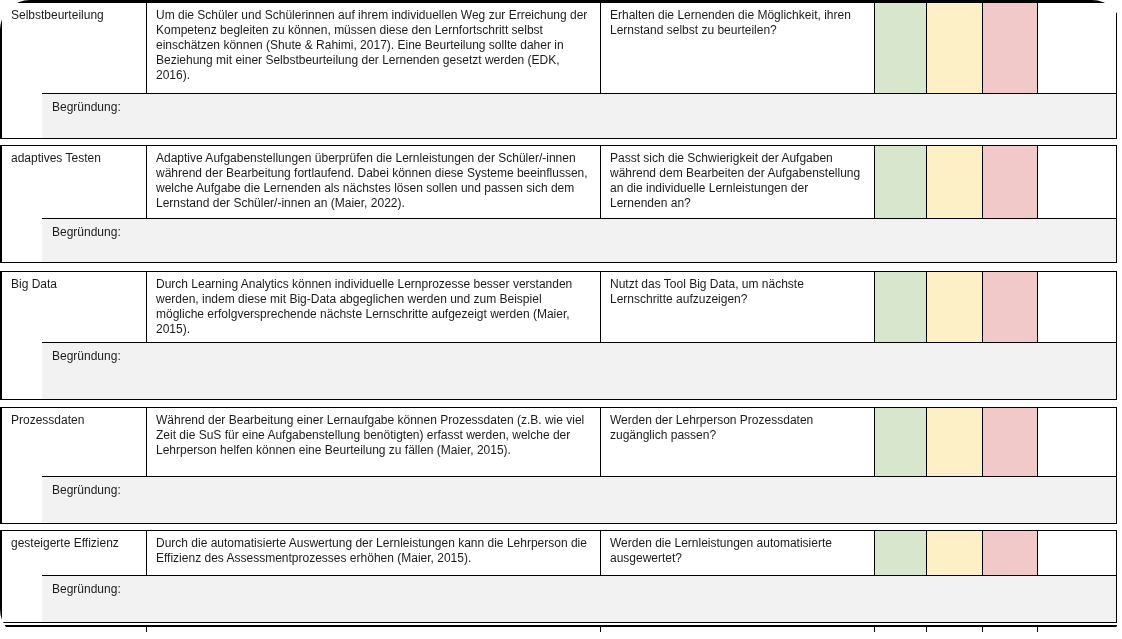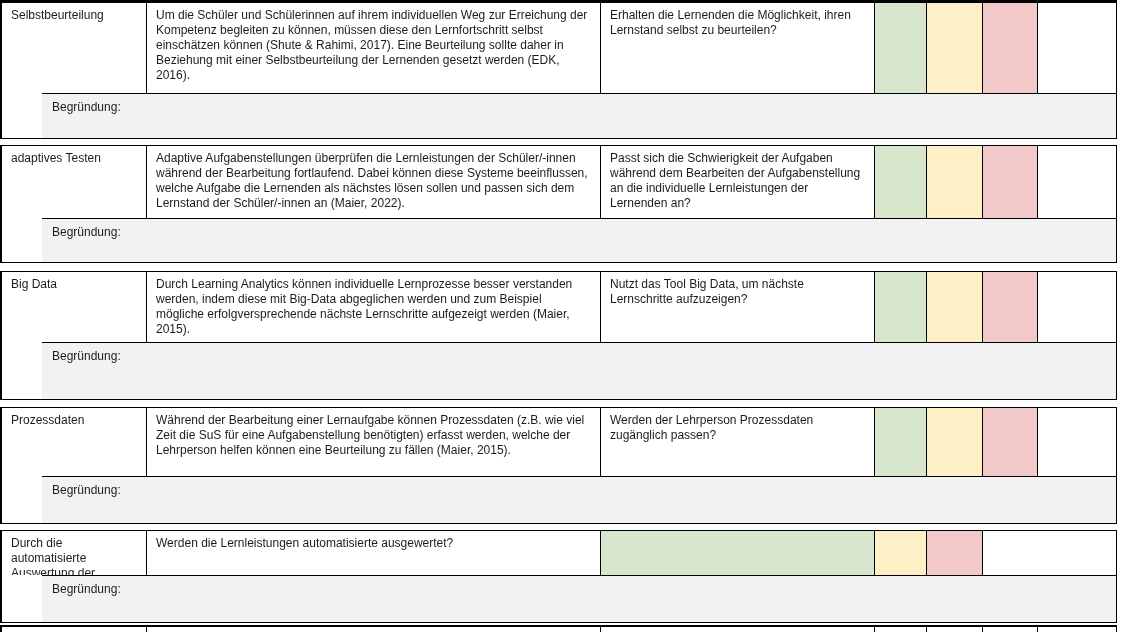--- a/index.html
+++ b/index.html
@@ -3,20 +3,21 @@
 <meta charset="utf-8">
 <style>
   html,body{margin:0;padding:0;background:#ffffff;}
   .page{
     position:relative;
     width:1122px;height:639px;
     background:#fff;
     font-family:"Liberation Sans", sans-serif;
     font-size:12px;line-height:15px;color:#1c1c1c;
     overflow:hidden;
+    border-radius:30px;
   }
   .crit{
     width:1117px;
     border:1px solid #000;
     border-left-width:2px;
     box-sizing:border-box;
   }
   .crit.first{border-top-width:3px;}
   .main-row{
     display:grid;
@@ -117,20 +118,21 @@
       <div class="cell last"></div>
     </div>
     <div class="reason-row" style="height: 47px; background-color: rgb(242, 242, 242);">
       <span>Begründung:</span>
     </div>
   </section>
   <div class="gap" style="height:6px"></div>
 
   <section class="crit">
     <div class="main-row" style="height:44px">
+      <div class="cell">gesteigerte Effizienz</div>
       <div class="cell">Durch die automatisierte Auswertung der Lernleistungen kann die Lehrperson die Effizienz des Assessmentprozesses erhöhen (Maier, 2015).</div>
       <div class="cell">Werden die Lernleistungen automatisierte ausgewertet?</div>
       <div class="cell rating" style="background-color: rgb(217, 230, 206);"></div>
       <div class="cell rating" style="background-color: rgb(253, 240, 198);"></div>
       <div class="cell rating" style="background-color: rgb(242, 201, 201);"></div>
       <div class="cell last"></div>
     </div>
     <div class="reason-row" style="height: 47px; background-color: rgb(242, 242, 242);">
       <span>Begründung:</span>
     </div>

